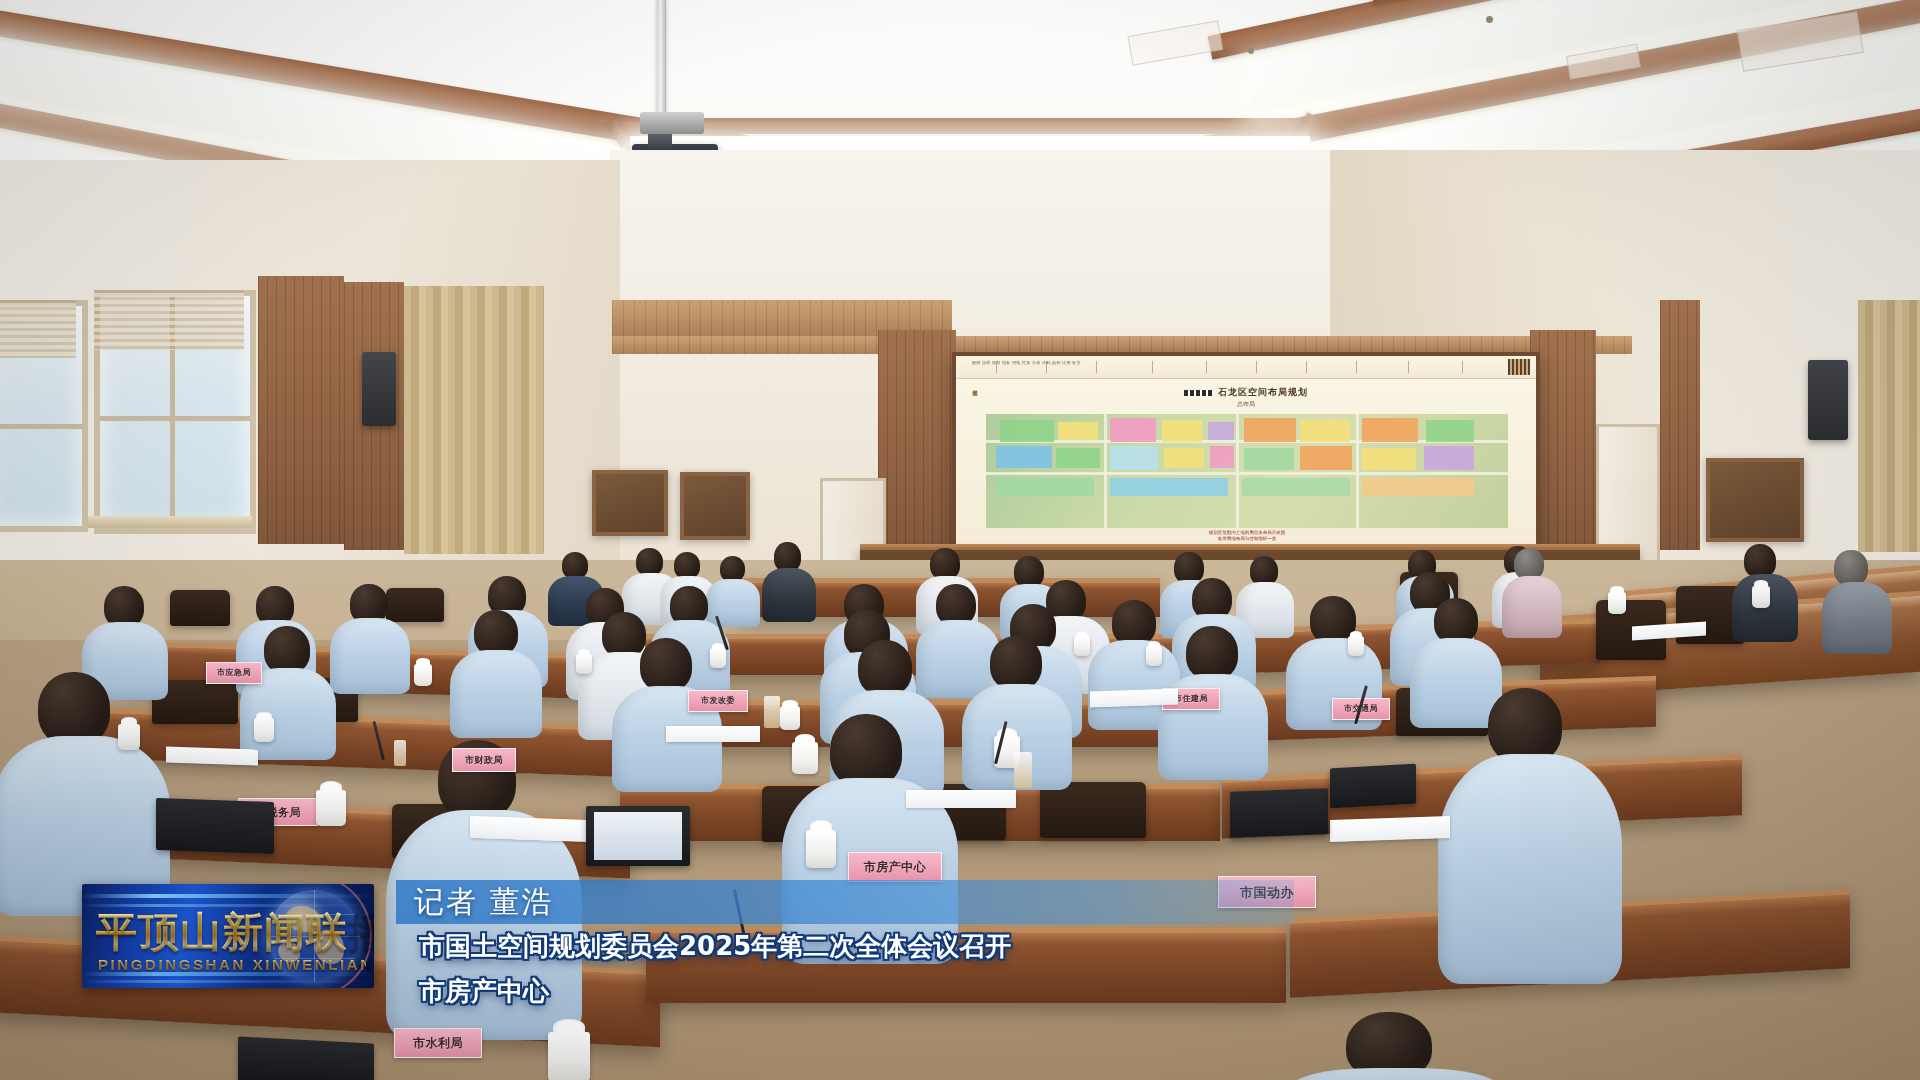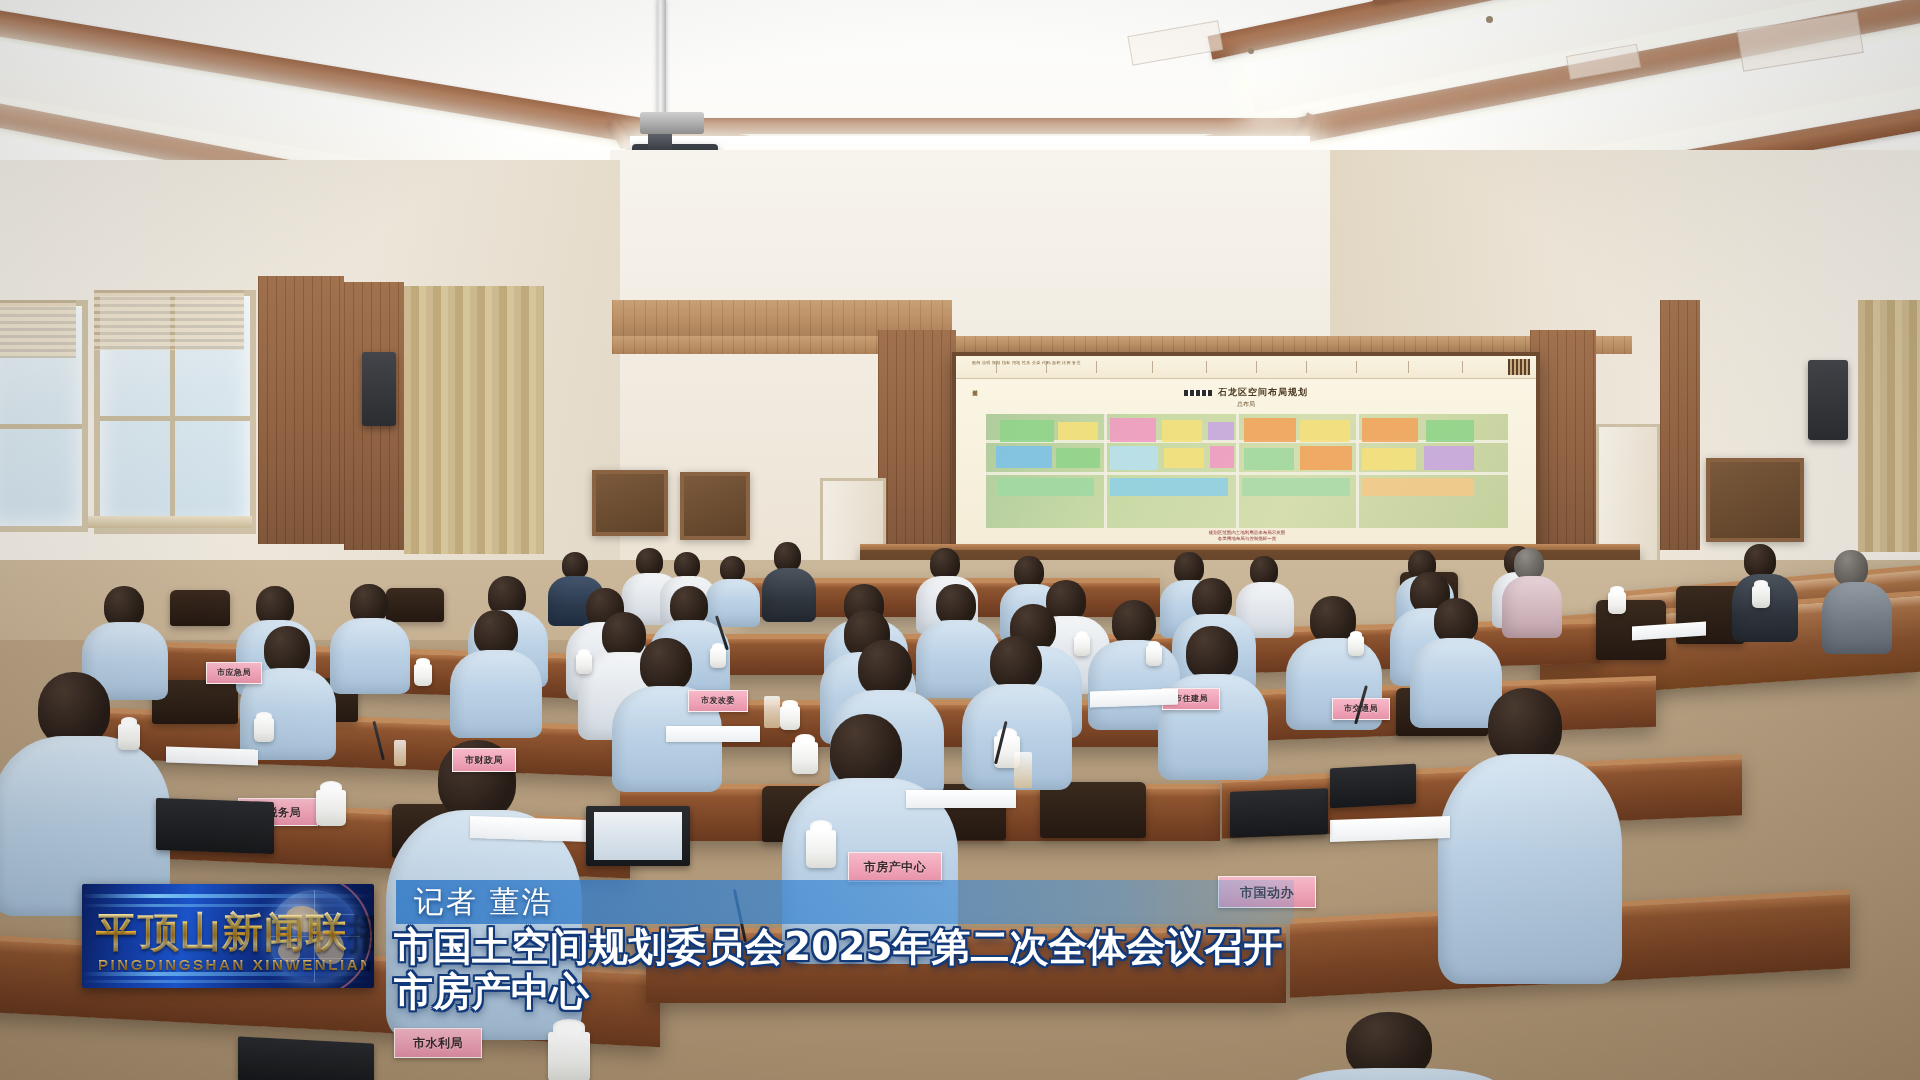--- a/index.html
+++ b/index.html
@@ -327,22 +327,22 @@
   }
   .lt-reporter {
     position:absolute; left:414px; top:884px;
     font-size:30px; line-height:36px; color:#ffffff; font-weight:normal;
     letter-spacing:2px;
     text-shadow: 0 2px 4px rgba(0,40,90,.7);
     font-family: "DejaVu Sans","Liberation Sans",sans-serif;
     white-space:nowrap;
   }
   .lt-headline {
-    position:absolute; left:394px; top:924px; width:1180px;
-    font-size:39px; line-height:45px; font-weight:bold; color:#ffffff;
+    position:absolute; left:419px; top:924px; width:1180px;
+    font-size:26px; line-height:45px; font-weight:bold; color:#ffffff;
     letter-spacing:0px;
     font-family: "DejaVu Sans","Liberation Sans",sans-serif;
     text-shadow:
       -2px 0 0 #123a7a, 2px 0 0 #123a7a, 0 -2px 0 #123a7a, 0 2px 0 #123a7a,
       -2px -2px 0 #123a7a, 2px -2px 0 #123a7a, -2px 2px 0 #123a7a, 2px 2px 0 #123a7a,
       0 4px 9px rgba(0,25,70,.75);
   }
   .lt-headline div { white-space: nowrap; }
 
   

